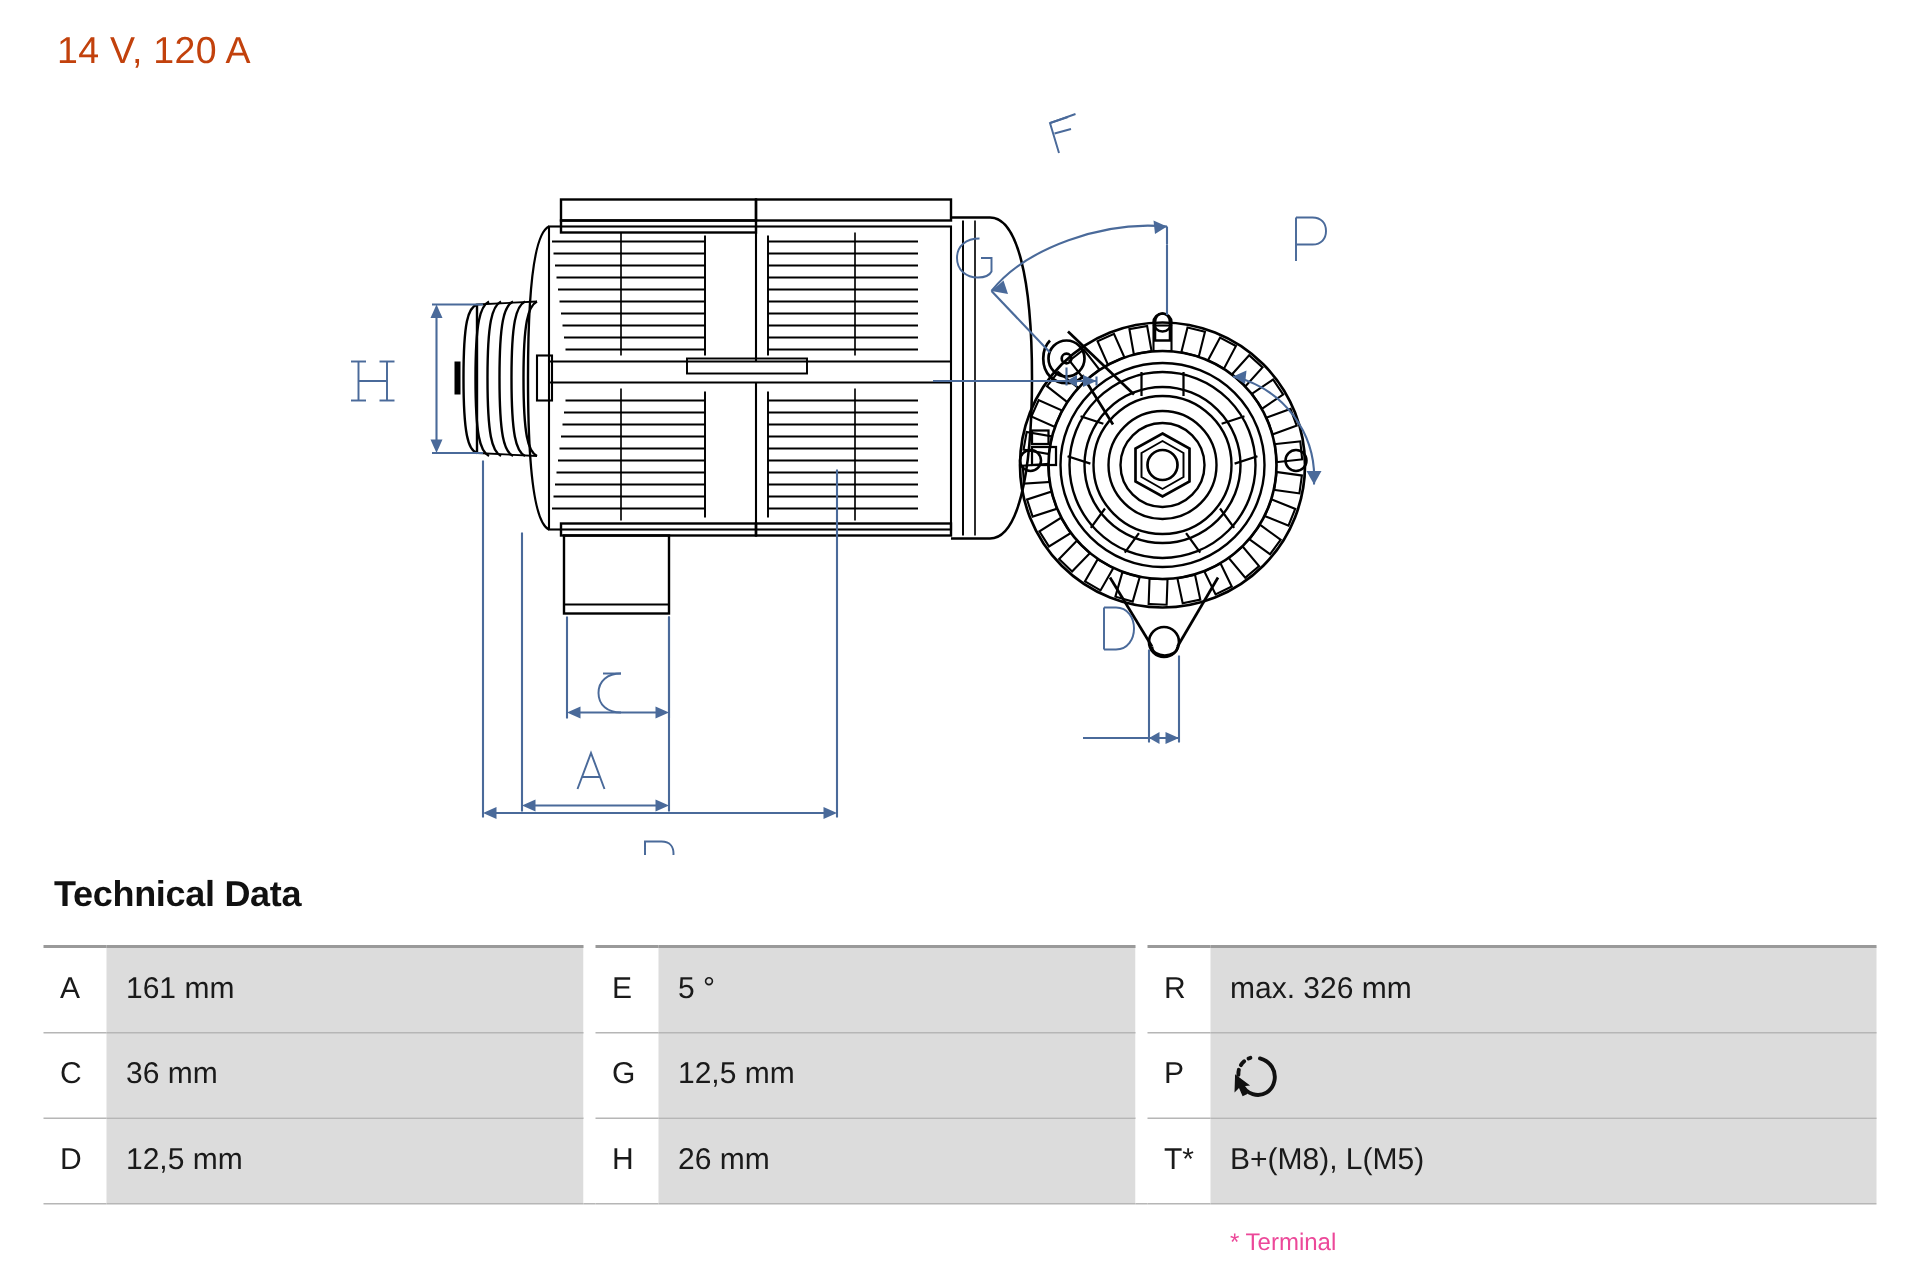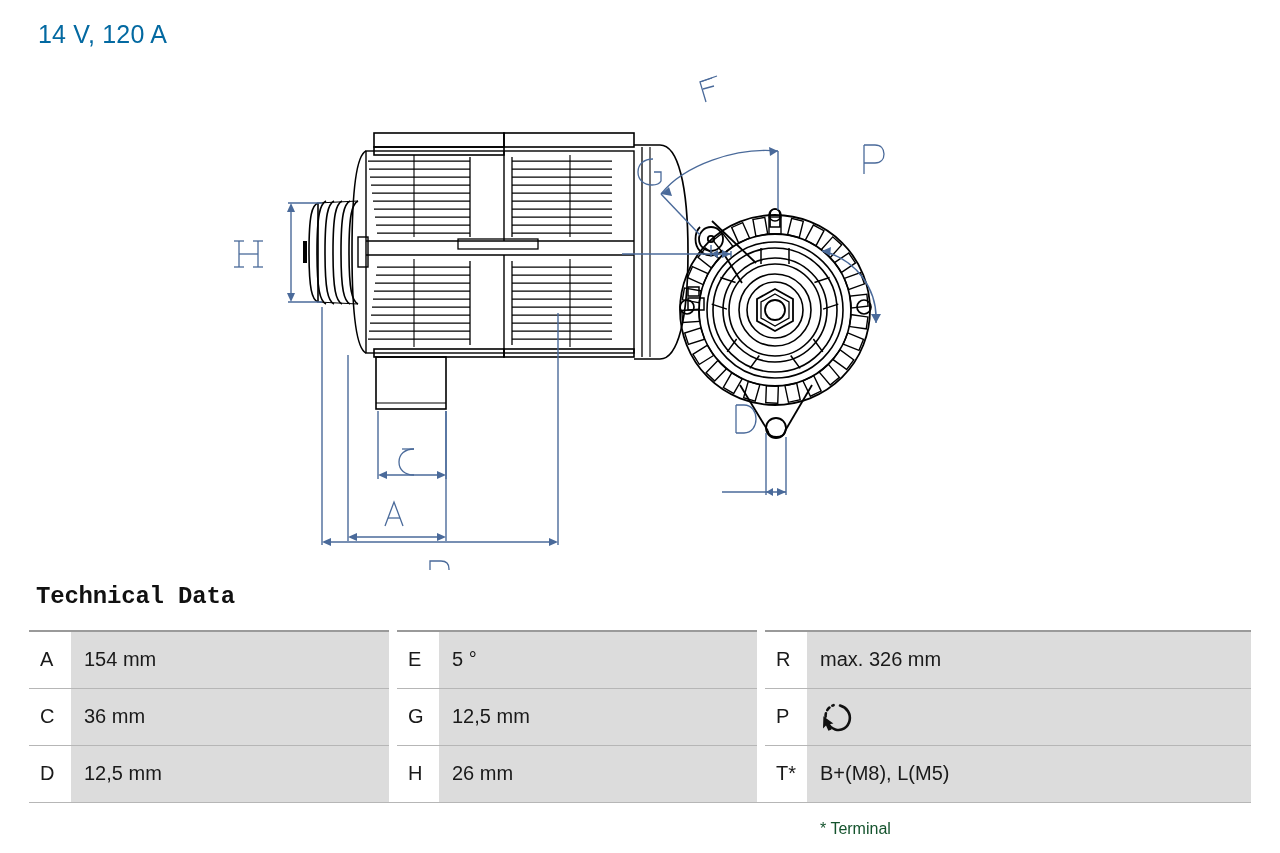--- a/index.html
+++ b/index.html
@@ -17,21 +17,21 @@
   }
 
   
   #product-title {
     position: absolute;
     left: 38px;
     top: 20px;
     font-size: 25px;
     font-weight: 400;
     letter-spacing: 0.2px;
-    color: #0369a1;
+    color: #c2410c;
     white-space: nowrap;
   }
 
   
   #drawing-area {
     position: absolute;
     left: 0;
     top: 55px;
     width: 1280px;
     height: 515px;
@@ -49,21 +49,20 @@
   }
   #tech-heading {
     position: absolute;
     left: 36px;
     top: 0px;
     font-size: 24px;
     font-weight: bold;
     color: #111111;
     letter-spacing: -0.2px;
     white-space: nowrap;
-    font-family: Liberation Mono, monospace;
   }
 
   #spec-table {
     position: absolute;
     left: 29px;
     top: 47px;
     width: 1222px;
     border-collapse: collapse;
     table-layout: fixed;
   }
@@ -110,21 +109,21 @@
     display: inline-block;
     vertical-align: middle;
     line-height: 0;
   }
 
   #terminal-note {
     position: absolute;
     left: 820px;
     top: 237px;
     font-size: 16px;
-    color: #14532d;
+    color: #ec4899;
     white-space: nowrap;
   }
 </style>
 </head>
 <body>
 
 <div id="product-title">14 V, 120 A</div>
 
 <div id="drawing-area">
 <svg width="1280" height="515" viewBox="0 0 1280 515" xmlns="http://www.w3.org/2000/svg">
@@ -513,21 +512,21 @@
       <col style="width:42px">
         <col style="width:318px">
       <col style="width:8px">
       <col style="width:42px">
         <col style="width:444px">
     </colgroup>
     <tbody>
 
       <tr class="spec-row">
         <td class="key-cell">A</td>
-        <td class="val-cell">154 mm</td>
+        <td class="val-cell">161 mm</td>
         <td class="gap-cell"></td>
         <td class="key-cell">E</td>
         <td class="val-cell">5 °</td>
         <td class="gap-cell"></td>
         <td class="key-cell">R</td>
         <td class="val-cell">max. 326 mm</td>
       </tr>
 
       <tr class="spec-row">
         <td class="key-cell">C</td>

